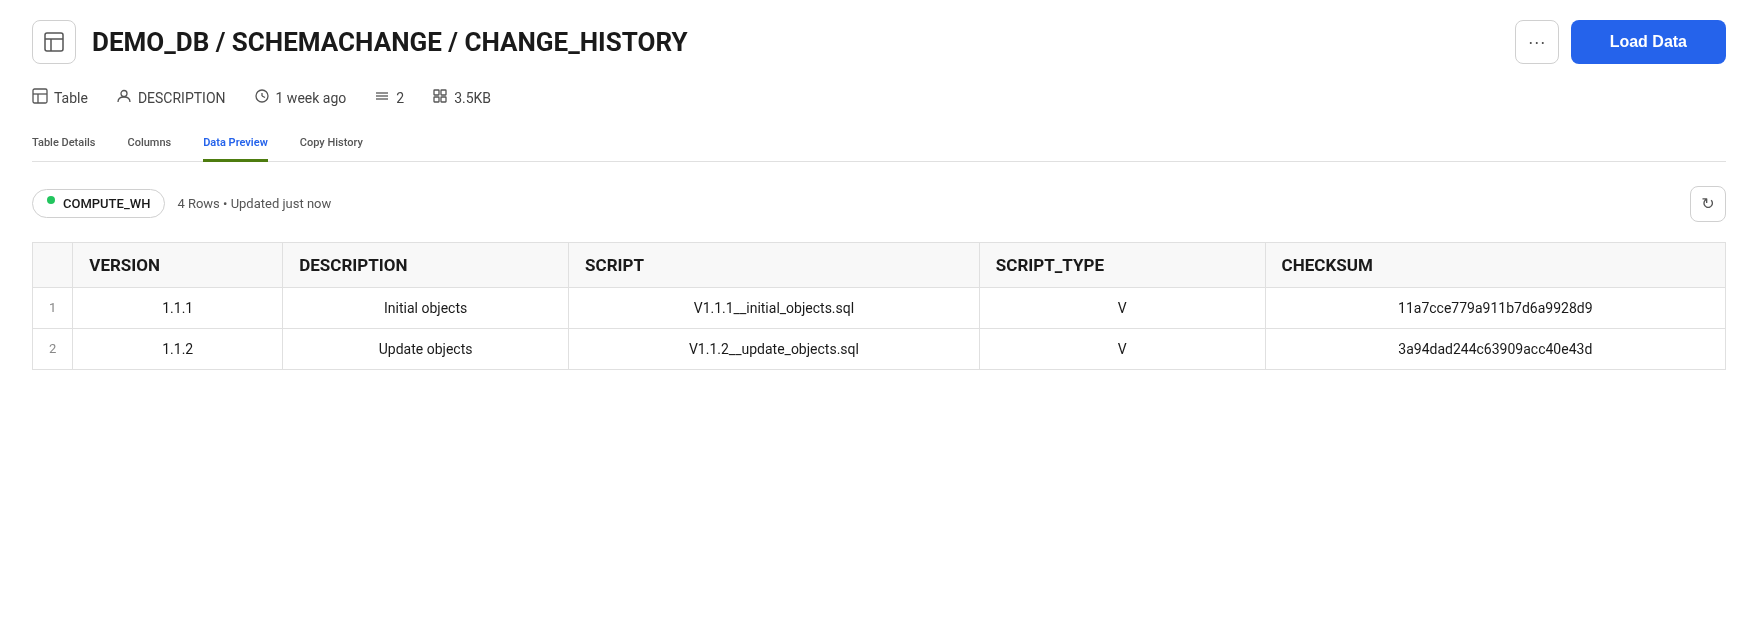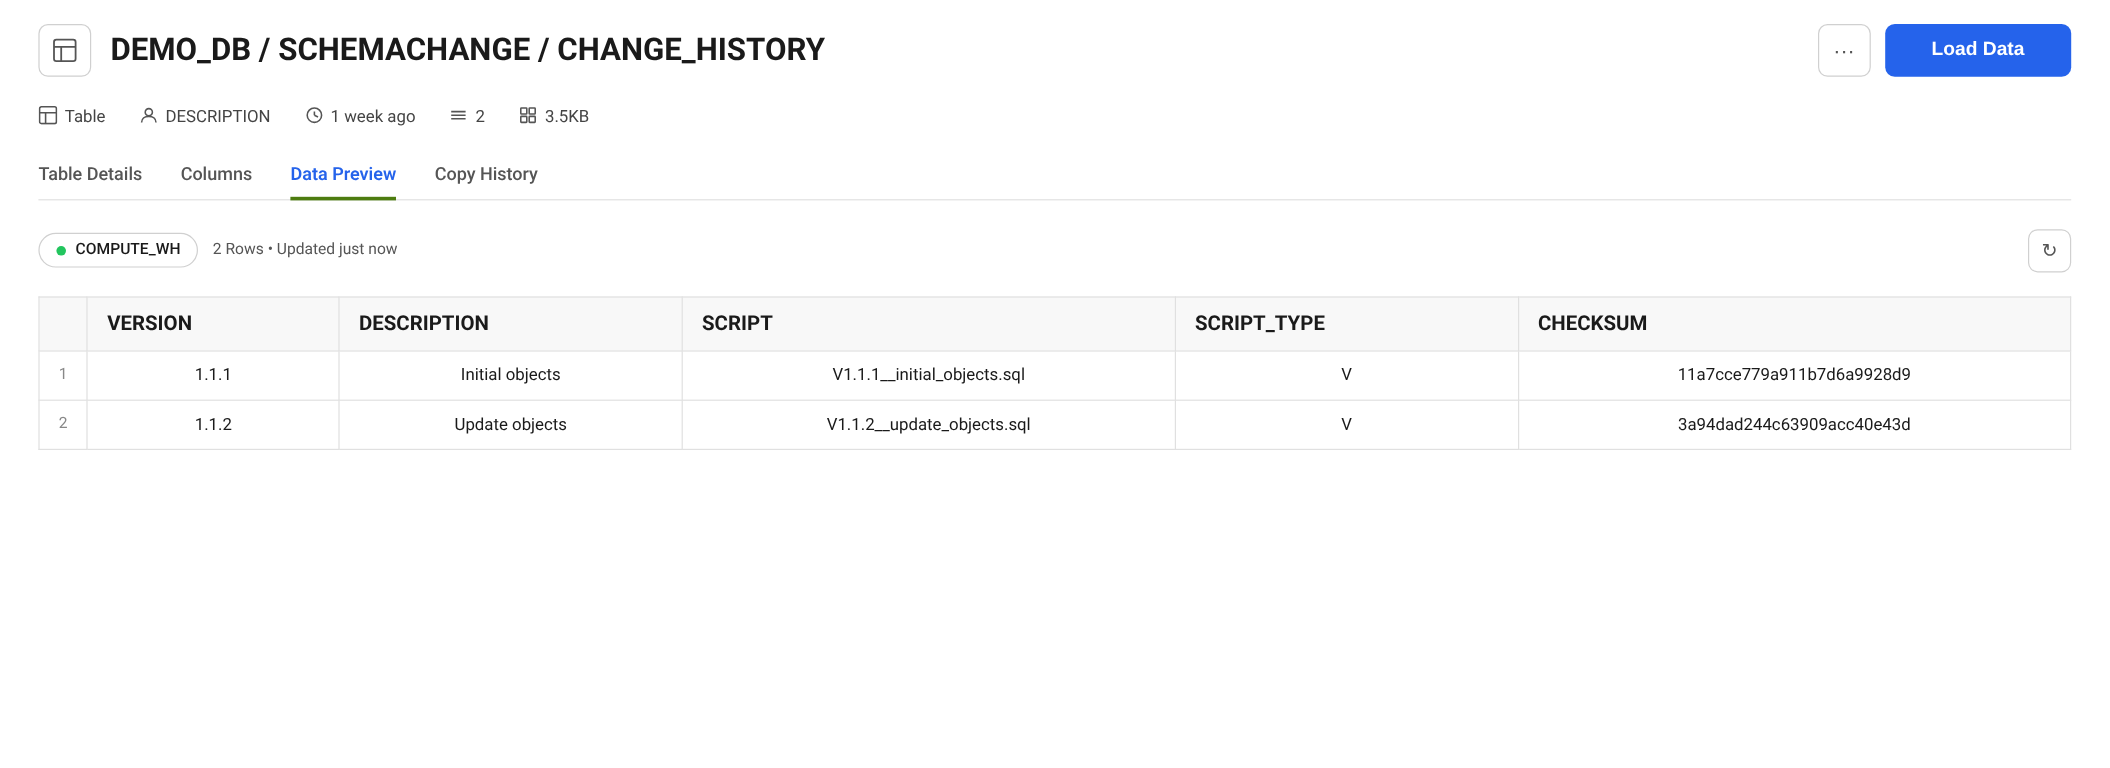--- a/index.html
+++ b/index.html
@@ -98,21 +98,21 @@
     
     .tabs {
       display: flex;
       align-items: flex-end;
       gap: 32px;
       border-bottom: 1.5px solid #e0e0e0;
       margin-bottom: 24px;
     }
     .tab {
       padding-bottom: 10px;
-      font-size: 15px;
+      font-size: 11px;
       font-weight: 500;
       color: #555;
       cursor: pointer;
       border-bottom: 3px solid transparent;
       margin-bottom: -1.5px;
     }
     .tab.active {
       color: #2563eb;
       border-bottom: 3px solid #4d7c0f;
       font-weight: 600;
@@ -120,21 +120,21 @@
 
     
     .toolbar-row {
       display: flex;
       align-items: center;
       justify-content: space-between;
       margin-bottom: 20px;
     }
     .warehouse-badge {
       display: flex;
-      align-items: center;
+      align-items: flex-start;
       gap: 8px;
       border: 1.5px solid #d0d0d0;
       border-radius: 20px;
       padding: 6px 14px;
       font-size: 13px;
       font-weight: 500;
       color: #1a1a1a;
     }
     .dot-green {
       width: 8px;
@@ -296,21 +296,21 @@
       <span>Copy History</span>
     </div>
   </div>
 
   <div class="toolbar-row">
     <div class="toolbar-left">
       <div class="warehouse-badge">
         <span class="dot-green"></span>
         <span>COMPUTE_WH</span>
       </div>
-      <span class="row-info">2 Rows • Updated just now</span>
+      <span class="row-info">4 Rows • Updated just now</span>
     </div>
     <button class="btn-refresh">
       <span>↻</span>
     </button>
   </div>
 
   <table class="data-table">
     <thead>
       <tr>
         <th class="row-num-header"></th>

